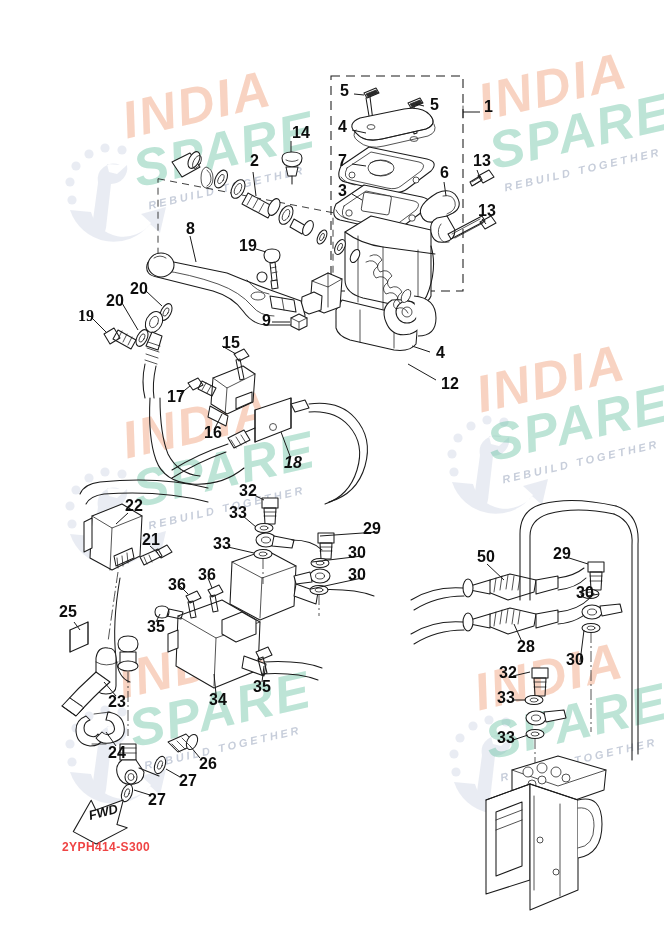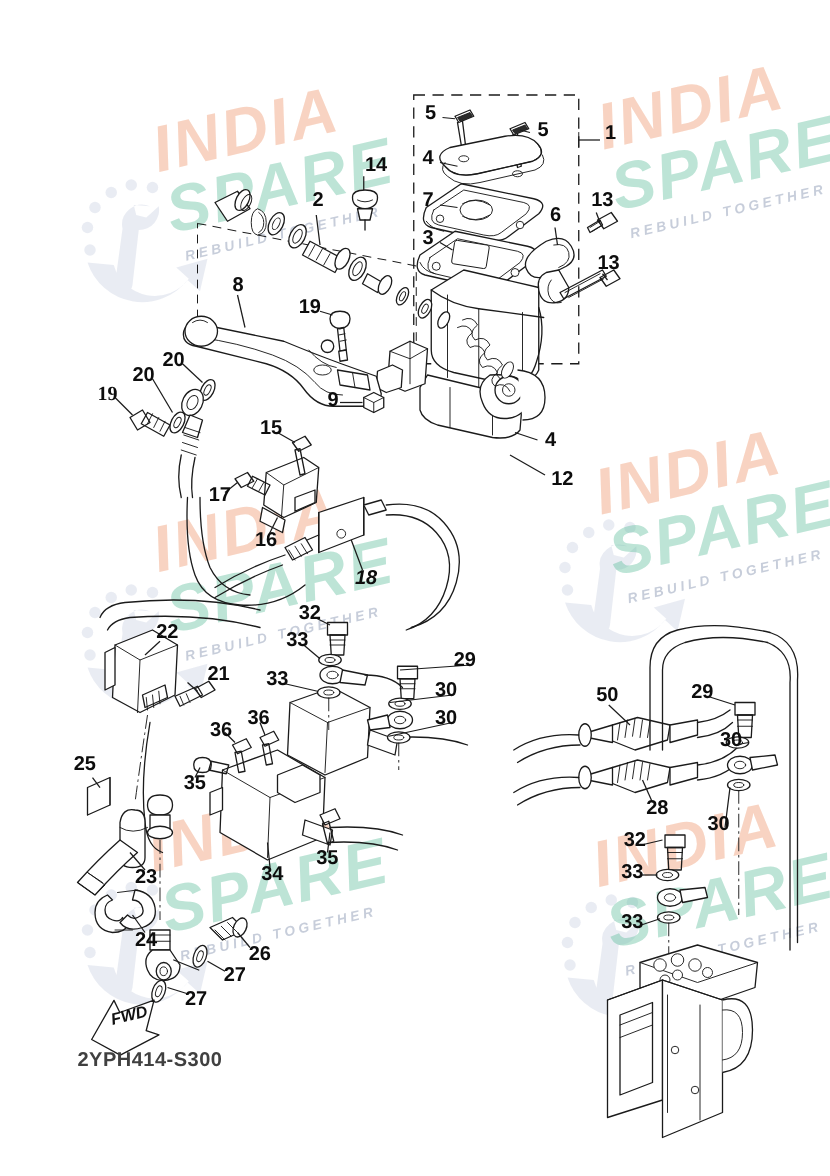--- a/index.html
+++ b/index.html
@@ -34,21 +34,21 @@
   
   .num{
     position:absolute;font-family:"Liberation Sans", sans-serif;
     font-size:16px;font-weight:bold;color:#0d0d0d;line-height:1;
     white-space:nowrap;
   }
   
   #partcode{
     position:absolute;left:62px;top:840px;
     font-family:"Liberation Sans", sans-serif;
-    font-size:16px;font-weight:bold;letter-spacing:.4px;color:#404040;
+    font-size:12px;font-weight:bold;letter-spacing:.4px;color:#ef4444;
   }
   .fwdtext{font-family:"Liberation Sans", sans-serif;font-weight:bold;font-style:italic;font-size:13px;fill:#111;}
 </style>
 </head>
 <body>
 
 <div id="sheet">
 
   <div class="wm wm-logo" style="left:48px;top:128px;">
     <svg width="130" height="130" viewBox="0 0 130 130">
@@ -691,28 +691,28 @@
   <div class="num" style="left:440px;top:165px;">6</div>
   <div class="num" style="left:338px;top:153px;">7</div>
   <div class="num" style="left:186px;top:221px;">8</div>
   <div class="num" style="left:262px;top:313px;">9</div>
   <div class="num" style="left:239px;top:238px;">19</div>
   <div class="num" style="left:436px;top:345px;">4</div>
   <div class="num" style="left:441px;top:376px;">12</div>
   <div class="num" style="left:473px;top:153px;">13</div>
   <div class="num" style="left:478px;top:203px;">13</div>
   <div class="num" style="left:292px;top:125px;">14</div>
-  <div class="num" style="left:208px;top:335px;">15</div>
+  <div class="num" style="left:222px;top:335px;">15</div>
   <div class="num" style="left:204px;top:425px;">16</div>
   <div class="num" style="left:167px;top:389px;">17</div>
   <div class="num" style="left:284px;top:455px;font-style:italic;">18</div>
   <div class="num" style="left:78px;top:308px;font-family:Liberation Serif, serif;">19</div>
   <div class="num" style="left:106px;top:293px;">20</div>
   <div class="num" style="left:130px;top:281px;">20</div>
-  <div class="num" style="left:142px;top:532px;margin-left:24px;">21</div>
+  <div class="num" style="left:142px;top:532px;">21</div>
   <div class="num" style="left:125px;top:498px;">22</div>
   <div class="num" style="left:108px;top:694px;">23</div>
   <div class="num" style="left:108px;top:745px;">24</div>
   <div class="num" style="left:59px;top:604px;">25</div>
   <div class="num" style="left:199px;top:756px;">26</div>
   <div class="num" style="left:179px;top:773px;">27</div>
   <div class="num" style="left:148px;top:792px;">27</div>
   <div class="num" style="left:517px;top:639px;">28</div>
   <div class="num" style="left:363px;top:521px;">29</div>
   <div class="num" style="left:553px;top:546px;">29</div>

